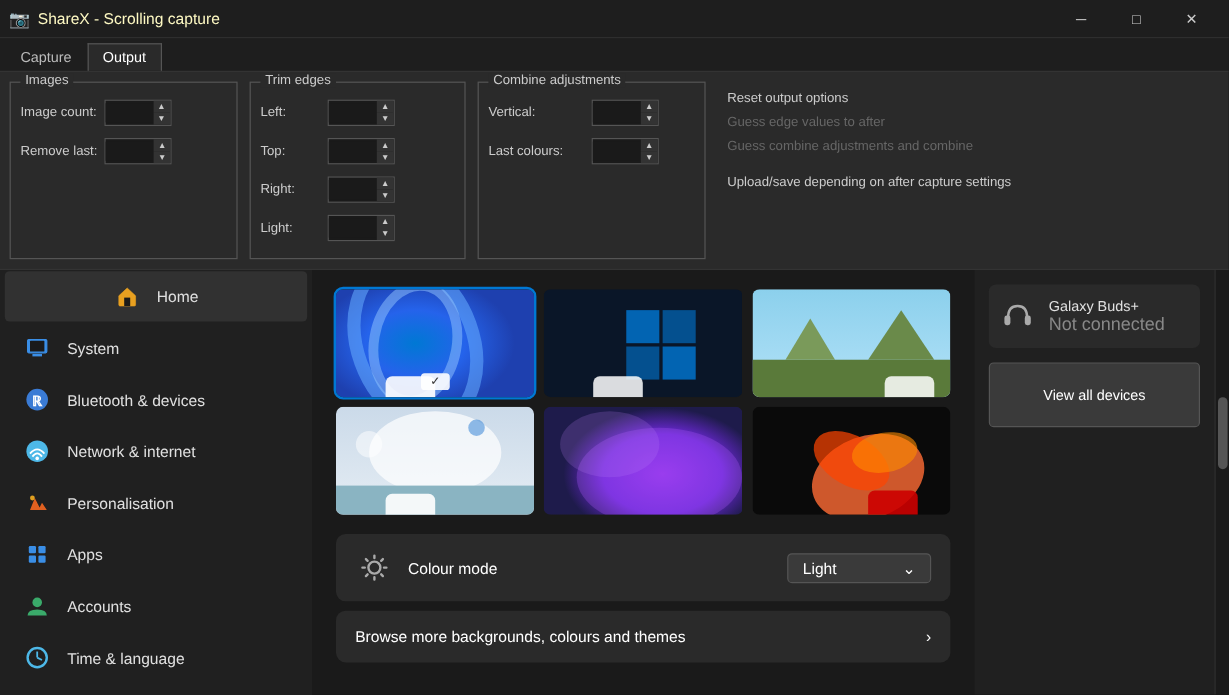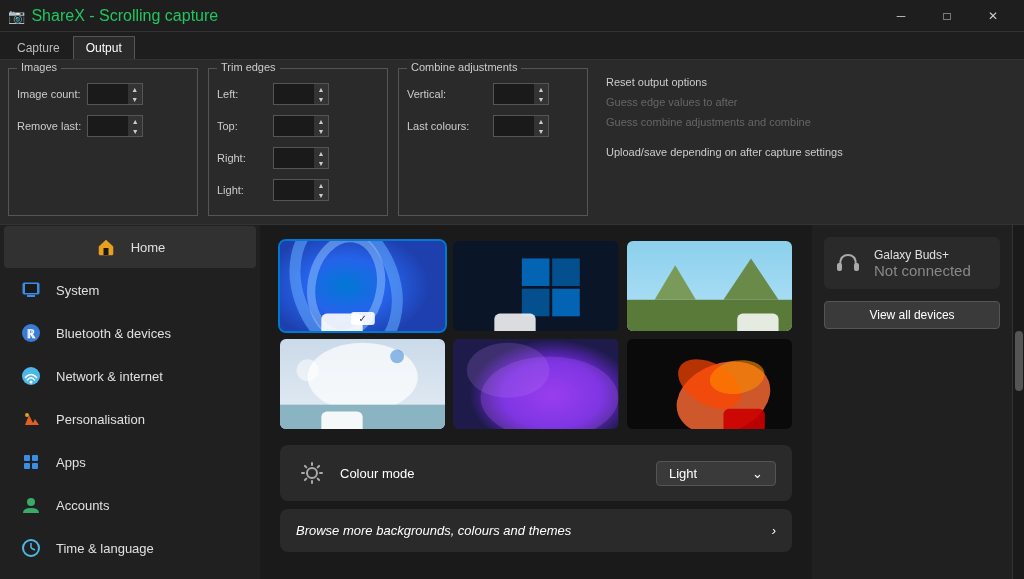--- a/index.html
+++ b/index.html
@@ -9,21 +9,21 @@
     .title-bar {
       background: #1e1e1e;
       height: 32px;
       display: flex;
       align-items: center;
       justify-content: space-between;
       padding: 0 8px;
       border-bottom: 1px solid #333;
     }
     .title-bar-left { display: flex; align-items: center; gap: 6px; }
-    .title-bar-title { font-size: 16px; color: #22c55e; }
+    .title-bar-title { font-size: 13px; color: #fef9c3; }
     .title-bar-controls { display: flex; gap: 0; }
     .title-bar-btn {
       width: 46px; height: 32px;
       background: transparent;
       border: none;
       color: #ccc;
       font-size: 12px;
       cursor: pointer;
       display: flex; align-items: center; justify-content: center;
     }
@@ -219,21 +219,20 @@
 
     
     .browse-row {
       display: flex;
       align-items: center;
       padding: 14px 16px;
       background: #2a2a2a;
       border-radius: 8px;
       cursor: pointer;
       font-size: 13px;
-      font-style: italic;
     }
     .browse-chevron { margin-left: auto; }
 
     
     .devices-panel {
       width: 200px;
       background: #202020;
       padding: 12px;
       flex-shrink: 0;
       display: flex;
@@ -248,21 +247,21 @@
       background: #2a2a2a;
       border-radius: 6px;
     }
     .device-info { font-size: 12px; }
     .device-name { font-weight: 500; color: #e0e0e0; }
     .device-status { color: #888; font-size: 15px; }
     .view-all-btn {
       background: #3a3a3a;
       border: 1px solid #555;
       border-radius: 4px;
-      padding: 6px 12px;
+      padding: 19px 12px;
       color: #fff;
       font-size: 12px;
       cursor: pointer;
       text-align: center;
     }
 
     
     .scroll-track {
       width: 12px;
       background: #1a1a1a;

